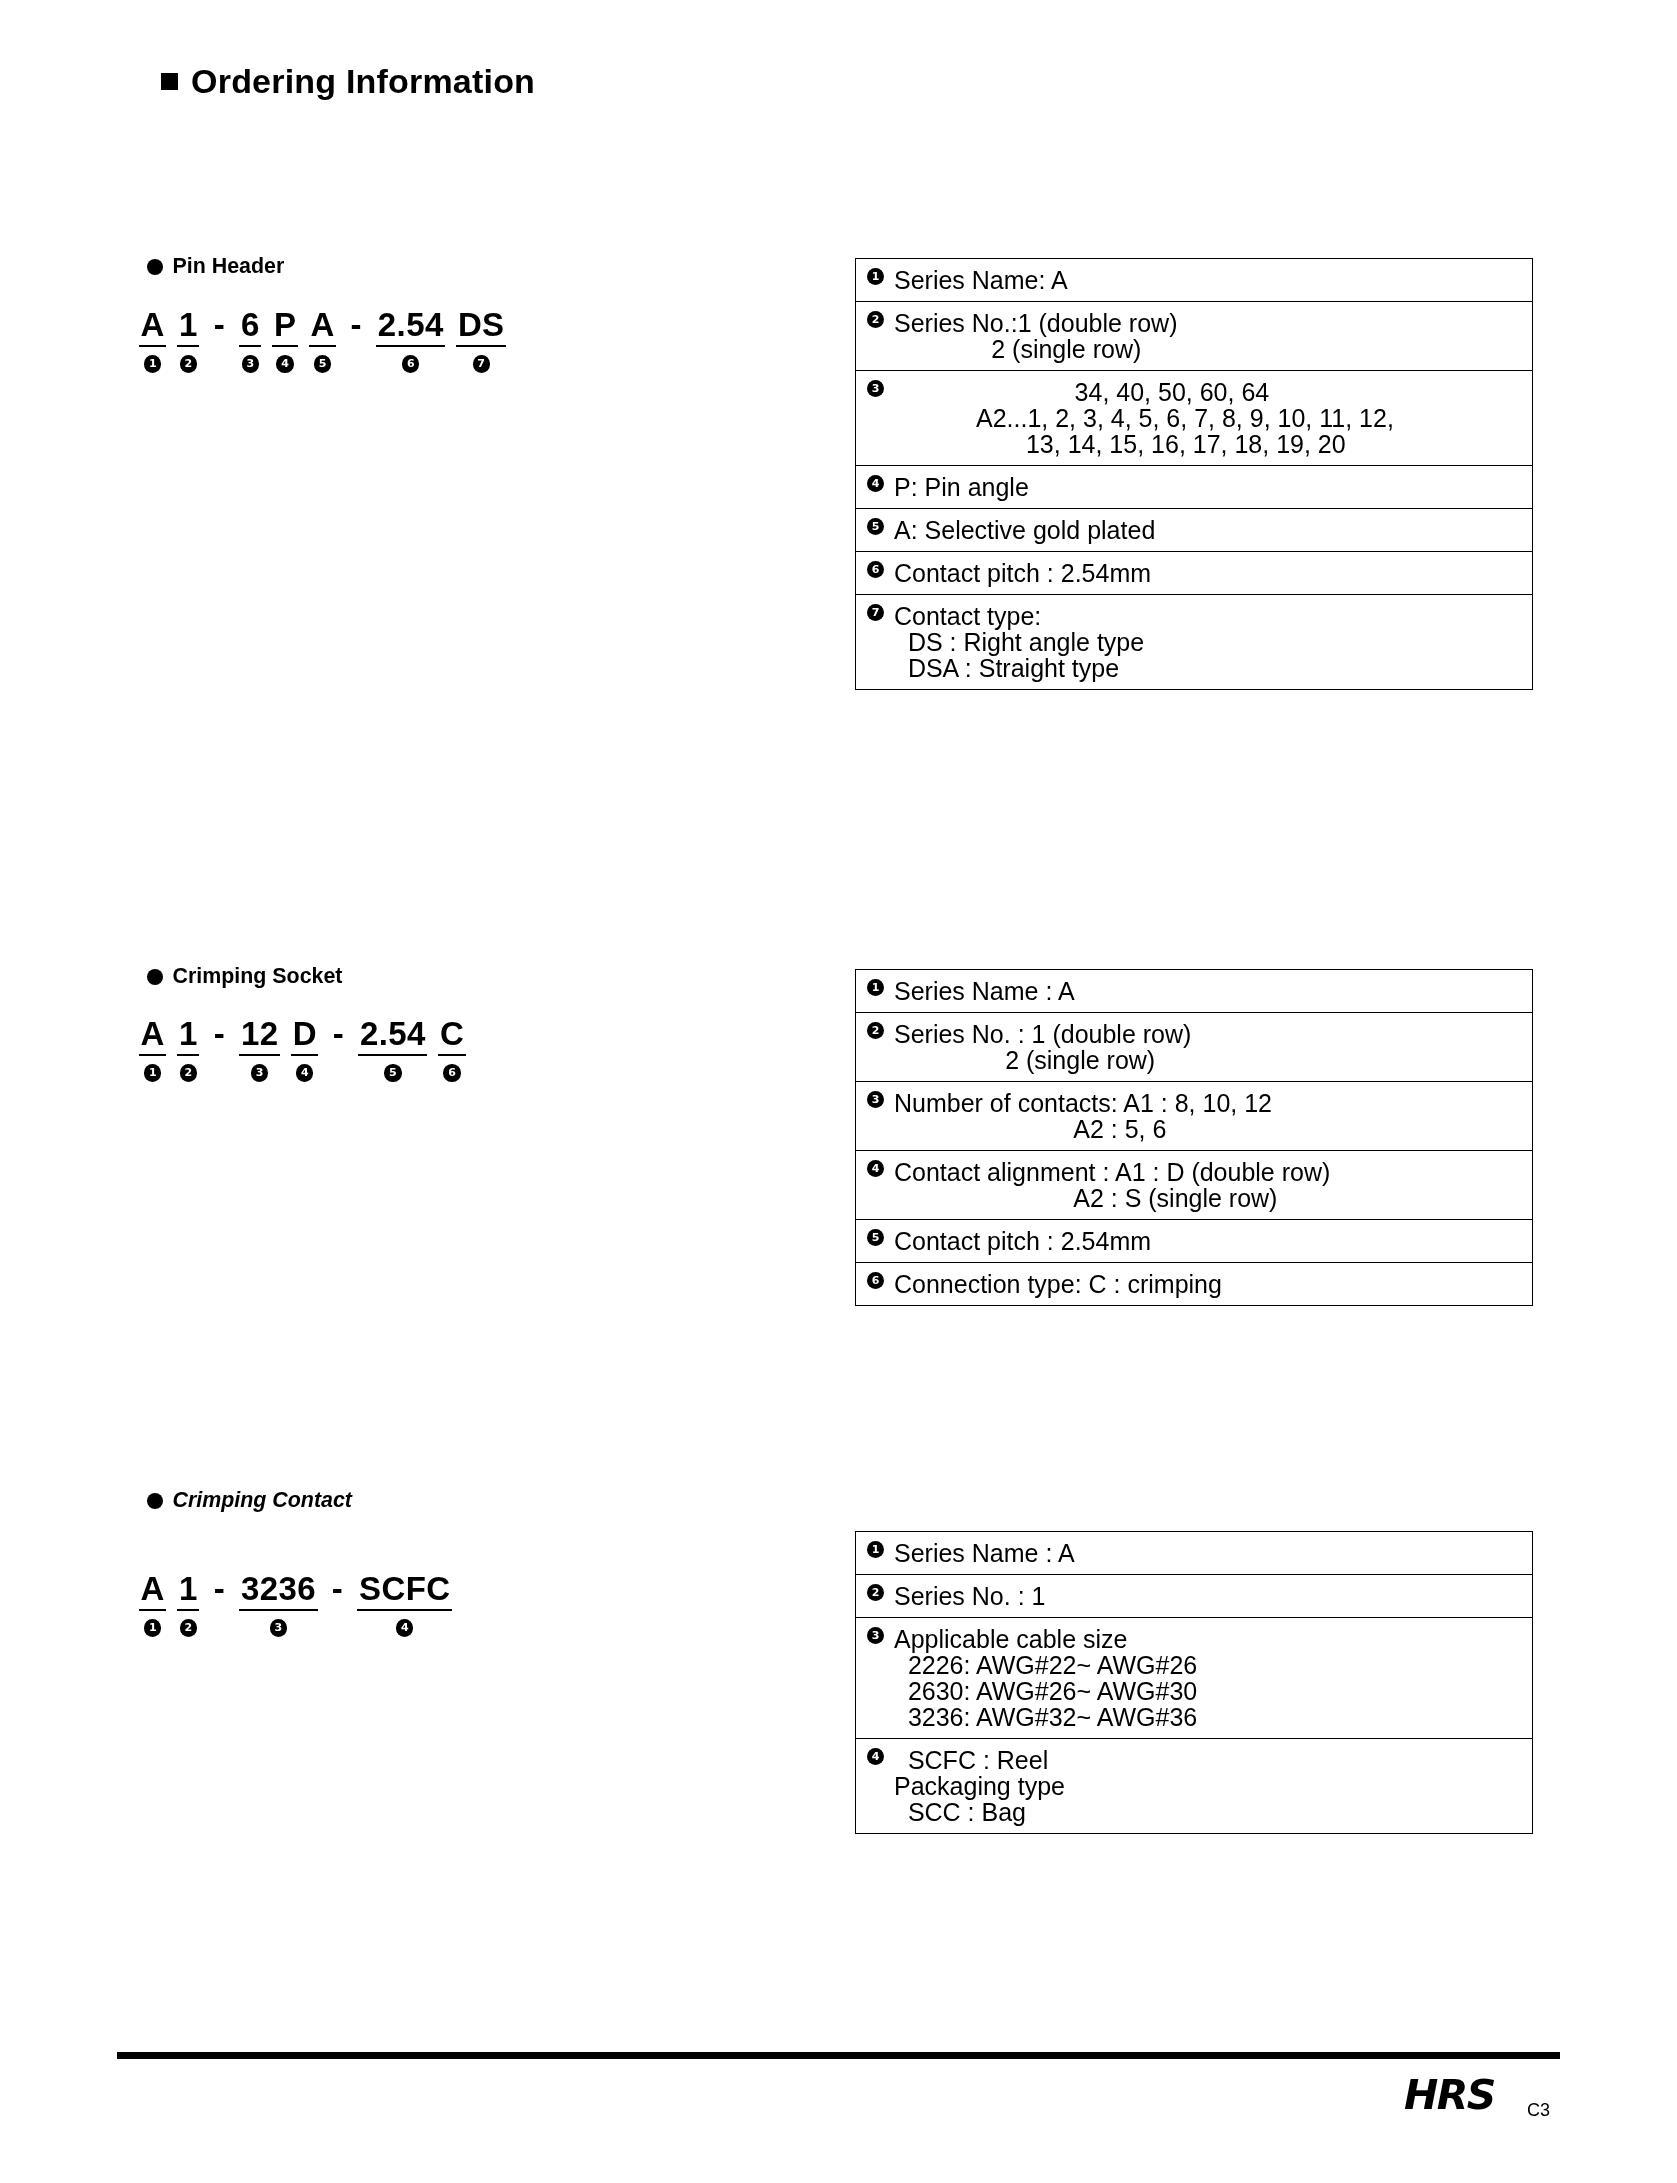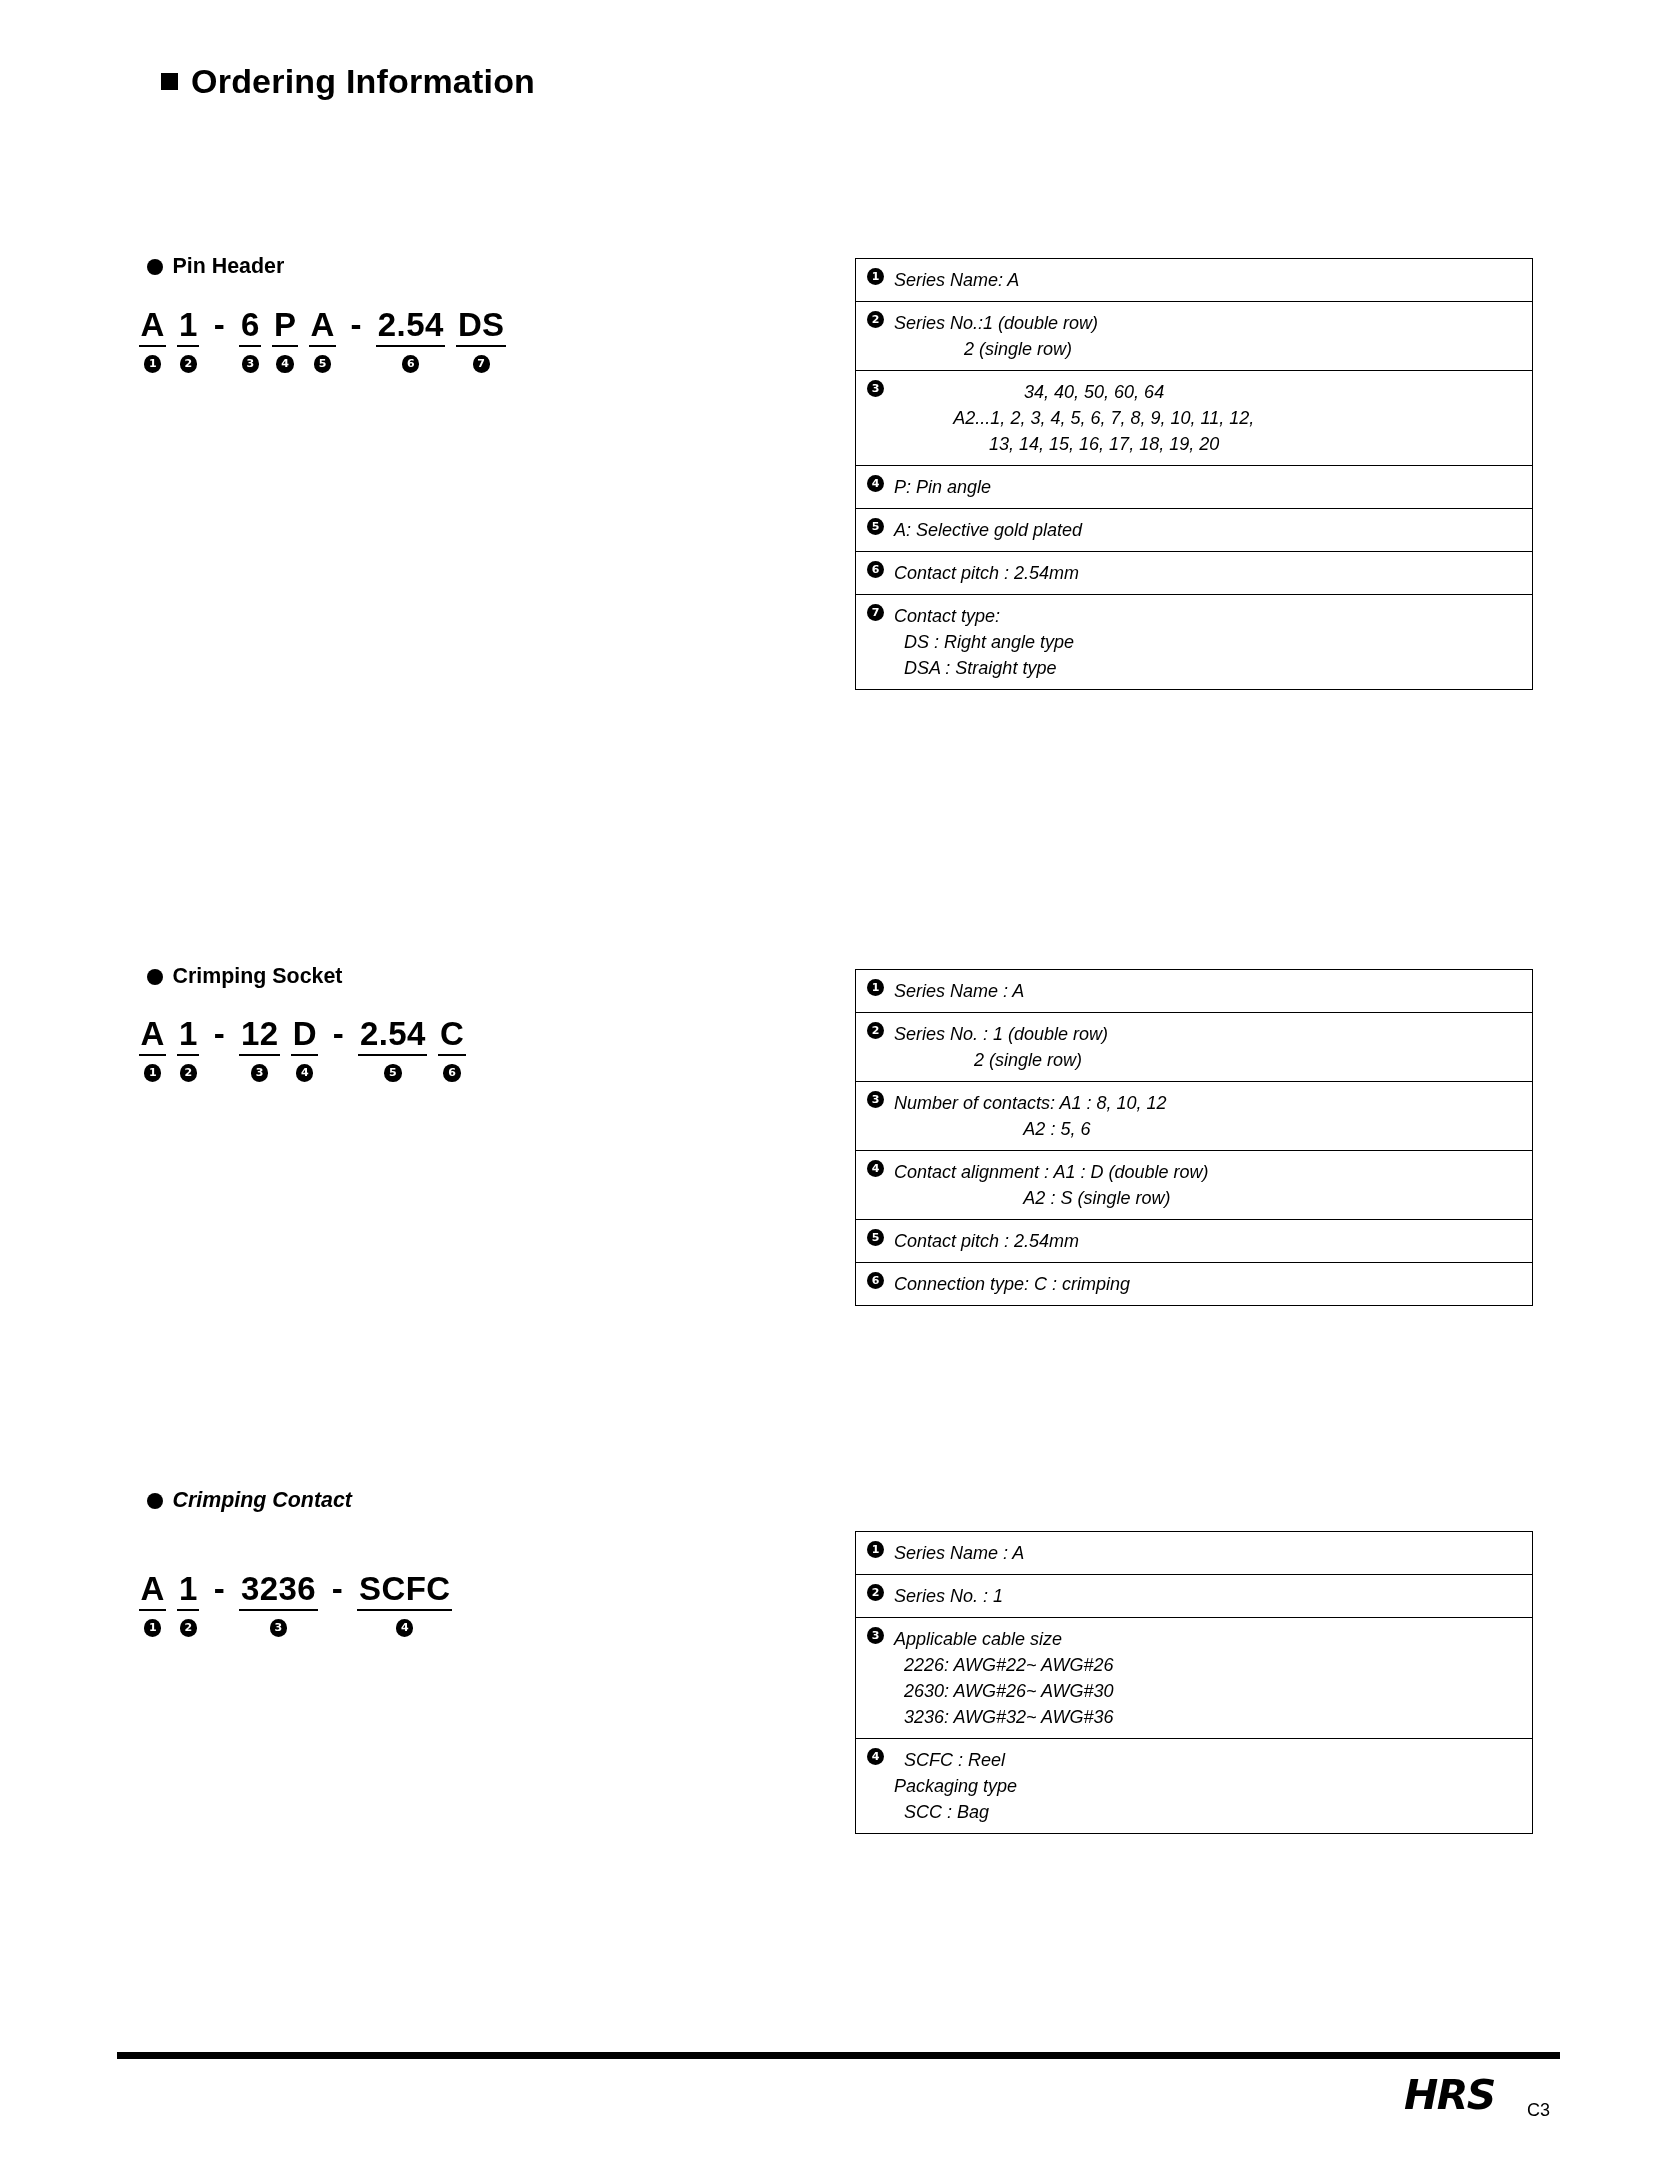--- a/index.html
+++ b/index.html
@@ -125,24 +125,23 @@
   .legend-row:last-child { border-bottom: none; }
   .legend-marker {
     flex: 0 0 auto;
     width: 38px;
     padding: 8.7px 0 8px 11px;
     box-sizing: border-box;
   }
   .legend-text {
     flex: 1 1 auto;
     padding: 8px 11px 8px 0;
-    font-size: 18px;
+    font-size: 25px;
     line-height: 26px;
     box-sizing: border-box;
-    font-style: italic;
   }
   .legend-text .ln { display: block; white-space: pre; }
 
   
   .footer-rule {
     position: absolute;
     left: 117px;
     top: 2052px;
     width: 1443px;
     height: 7.1px;

